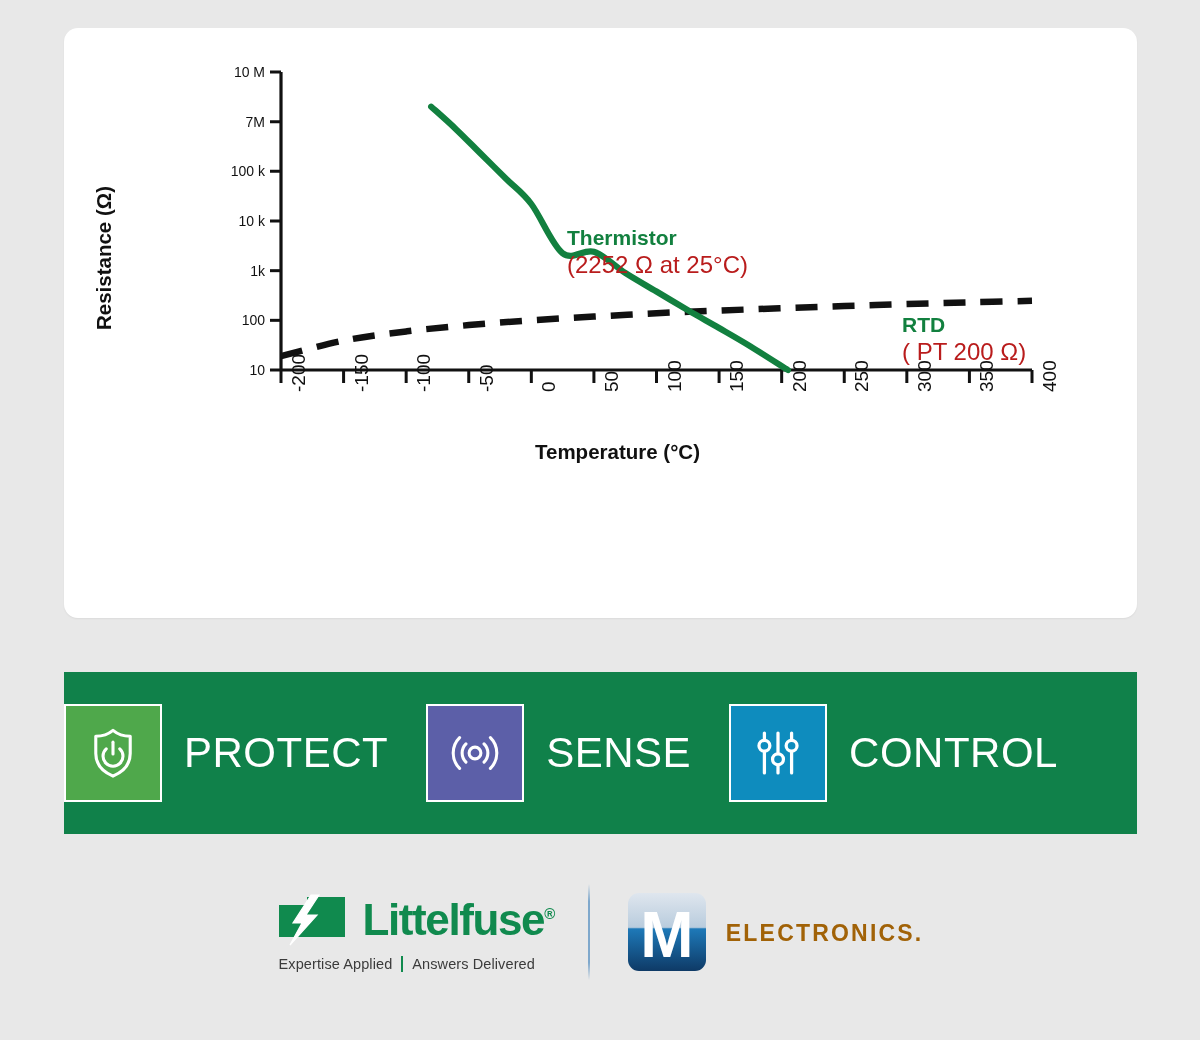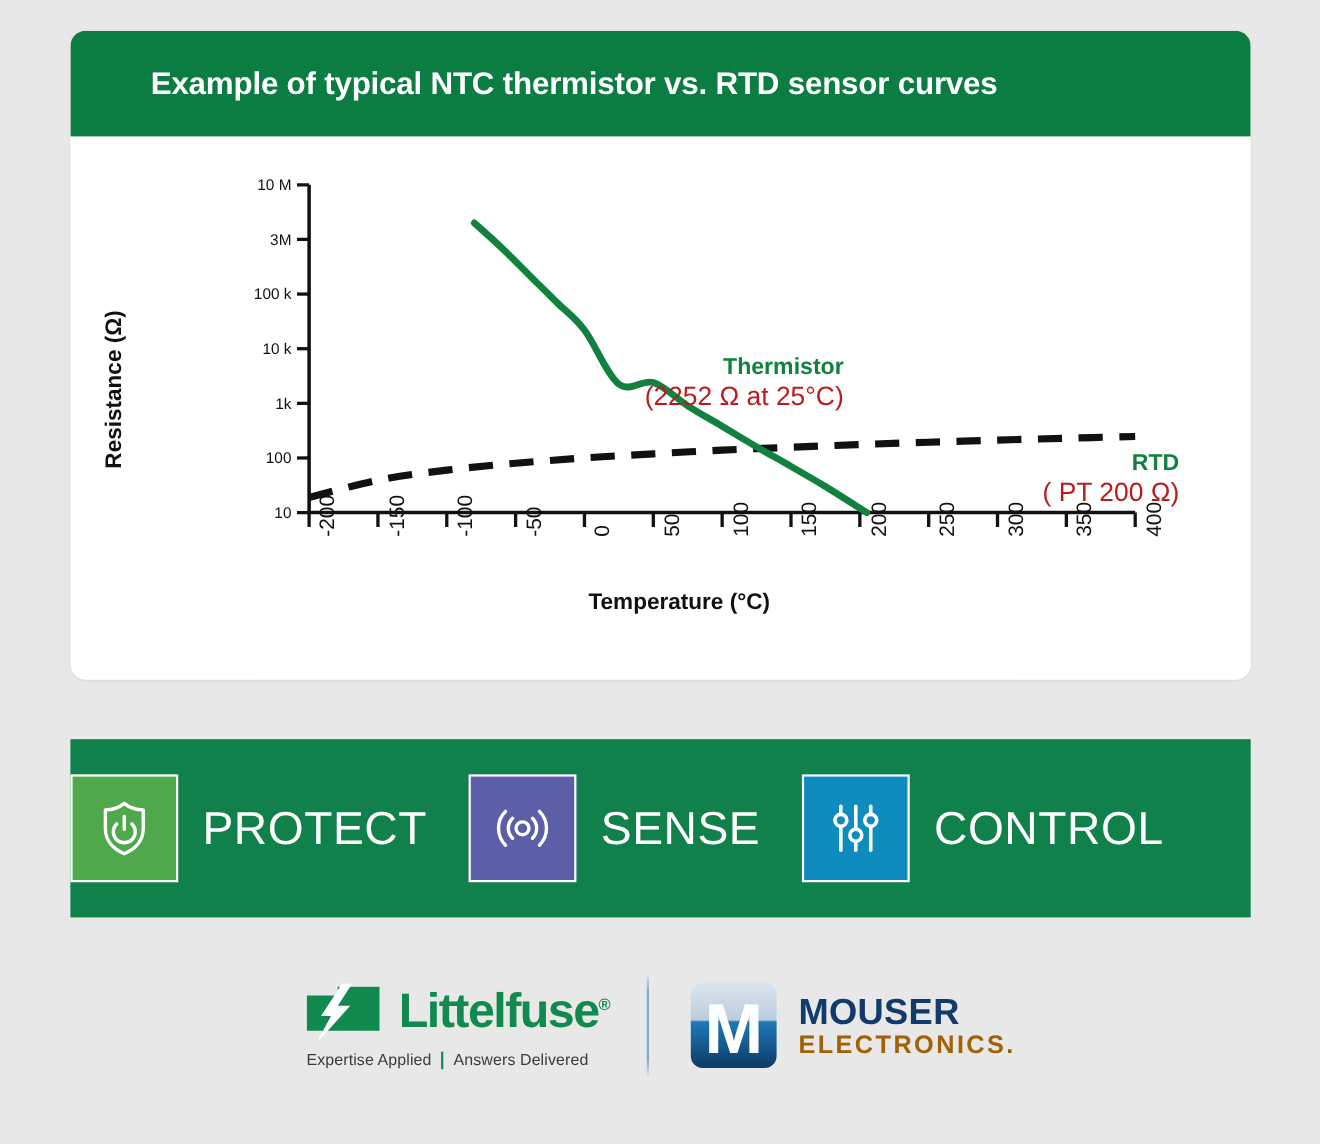--- a/index.html
+++ b/index.html
@@ -83,21 +83,21 @@
     position: absolute;
     font-size: 19px;
     color: #111;
     white-space: nowrap;
     transform-origin: left top;
     transform: rotate(-90deg);
   }
 
   .series-annot {
     position: absolute;
-    text-align: right;
+    text-align: left;
     white-space: nowrap;
     line-height: 1.18;
   }
   .series-annot .s-name {
     display: block;
     font-size: 21px;
     font-weight: bold;
     color: #12803f;
   }
   .series-annot .s-sub {
@@ -205,23 +205,20 @@
     color: #a16207;
     letter-spacing: 2.2px;
     margin-top: 2px;
   }
 </style>
 </head>
 <body>
 
 <div class="card">
 
-  <div class="card-header">
-    <div class="card-title">Example of typical NTC thermistor vs. RTD sensor curves</div>
-  </div>
 
   <div class="plot-wrap">
 
     <svg class="plot-svg" width="1073" height="494">
 
       <line id="y-axis" x1="217" y1="44" x2="217" y2="342" stroke="#111" stroke-width="3.2"></line>
 
       <line id="x-axis" x1="217" y1="342" x2="968" y2="342" stroke="#111" stroke-width="3.2"></line>
       <g id="y-ticks">
           <line x1="206" x2="217" y1="342" y2="342" stroke="#111" stroke-width="3"></line>
@@ -250,21 +247,21 @@
       <path id="series-rtd" fill="none" stroke="#111111" stroke-width="6.5" stroke-dasharray="22 15" stroke-linecap="butt" d="M217.0 328.2 C227.4 325.6,258.7 316.8,279.6 312.6 C300.4 308.5,321.3 305.9,342.2 303.4 C363.0 300.8,383.9 299.0,404.8 297.1 C425.6 295.3,446.5 293.8,467.3 292.3 C488.2 290.9,509.1 289.8,529.9 288.6 C550.8 287.4,571.6 286.2,592.5 285.2 C613.4 284.2,634.2 283.5,655.1 282.6 C675.9 281.8,696.8 280.9,717.7 280.1 C738.5 279.4,759.4 278.7,780.3 278.0 C801.1 277.4,822.0 276.7,842.8 276.1 C863.7 275.5,884.6 274.9,905.4 274.4 C926.3 273.8,957.6 273.1,968.0 272.8"></path>
       <path id="series-thermistor" fill="none" stroke="#12803f" stroke-width="6.2" stroke-linecap="round" d="M367.2 78.7 C371.4 82.5,383.9 93.4,392.2 101.4 C400.6 109.3,408.9 118.0,417.3 126.3 C425.6 134.6,434.0 142.7,442.3 151.0 C450.6 159.3,457.9 163.6,467.3 176.0 C476.7 188.3,488.2 217.2,498.6 225.2 C509.1 233.1,519.5 220.5,529.9 223.8 C540.3 227.1,550.8 238.3,561.2 244.9 C571.6 251.6,582.1 257.3,592.5 263.5 C602.9 269.7,613.4 276.1,623.8 282.2 C634.2 288.3,644.7 294.0,655.1 300.0 C665.5 306.0,674.9 311.3,686.4 318.3 C697.8 325.3,717.7 338.1,723.9 342.0"></path>
     </svg>
 
     <div id="y-tick-labels">
         <div class="ylabel" style="right: 872px; top: 342px;">10</div>
         <div class="ylabel" style="right: 872px; top: 292.333px;">100</div>
         <div class="ylabel" style="right: 872px; top: 242.667px;">1k</div>
         <div class="ylabel" style="right: 872px; top: 193px;">10 k</div>
         <div class="ylabel" style="right: 872px; top: 143.333px;">100 k</div>
-        <div class="ylabel" style="right: 872px; top: 93.6667px;">3M</div>
+        <div class="ylabel" style="right: 872px; top: 93.6667px;">7M</div>
         <div class="ylabel" style="right: 872px; top: 44px;">10 M</div>
       </div>
     <div id="x-tick-labels">
         <div class="xlabel" style="left: 224px; top: 364px;">-200</div>
         <div class="xlabel" style="left: 286.583px; top: 364px;">-150</div>
         <div class="xlabel" style="left: 349.167px; top: 364px;">-100</div>
         <div class="xlabel" style="left: 411.75px; top: 364px;">-50</div>
         <div class="xlabel" style="left: 474.333px; top: 364px;">0</div>
         <div class="xlabel" style="left: 536.917px; top: 364px;">50</div>
         <div class="xlabel" style="left: 599.5px; top: 364px;">100</div>
@@ -362,18 +359,17 @@
           <stop offset="0%" stop-color="#dfe6ee"></stop>
           <stop offset="44%" stop-color="#b9ccdd"></stop>
           <stop offset="46%" stop-color="#1e79b8"></stop>
           <stop offset="100%" stop-color="#0e3a66"></stop>
         </linearGradient>
       </defs>
       <rect x="4" y="4" width="78" height="78" rx="11" fill="url(#mgrad)"></rect>
       <text x="43" y="68" font-family="'Liberation Sans',sans-serif" font-size="64" font-weight="bold" fill="#ffffff" text-anchor="middle">M</text>
     </svg>
     <div class="mouser-text">
-      <span class="m1">MOUSER</span>
       <span class="m2">ELECTRONICS.</span>
     </div>
   </div>
 
 </div>
 
 </body></html>

